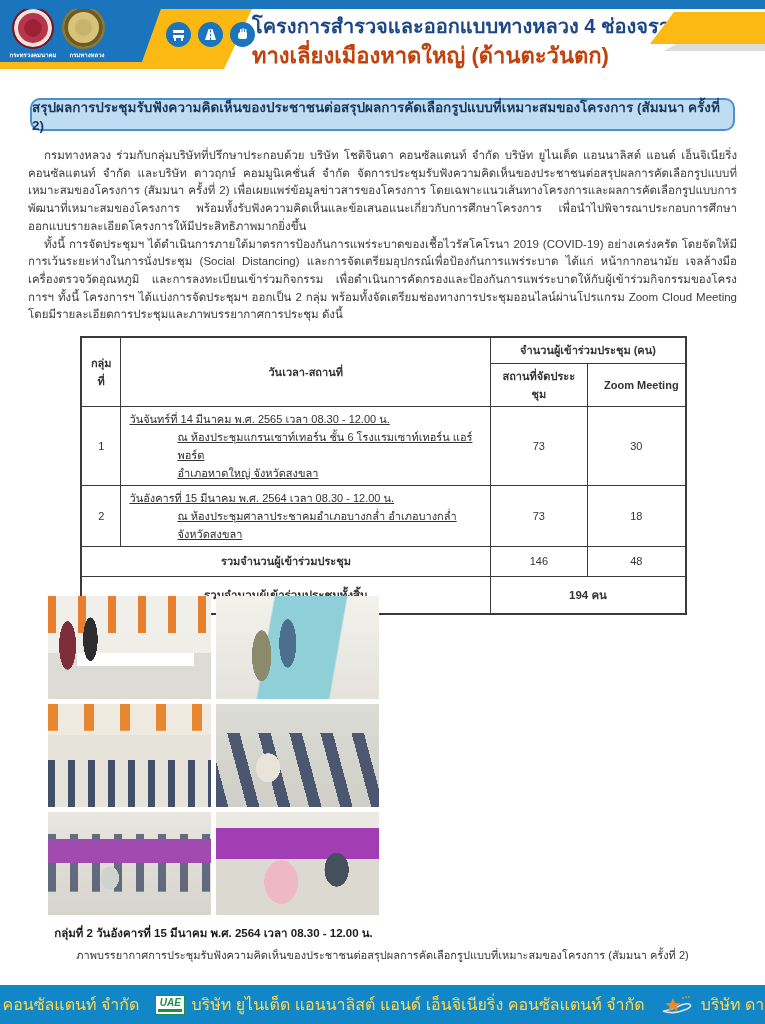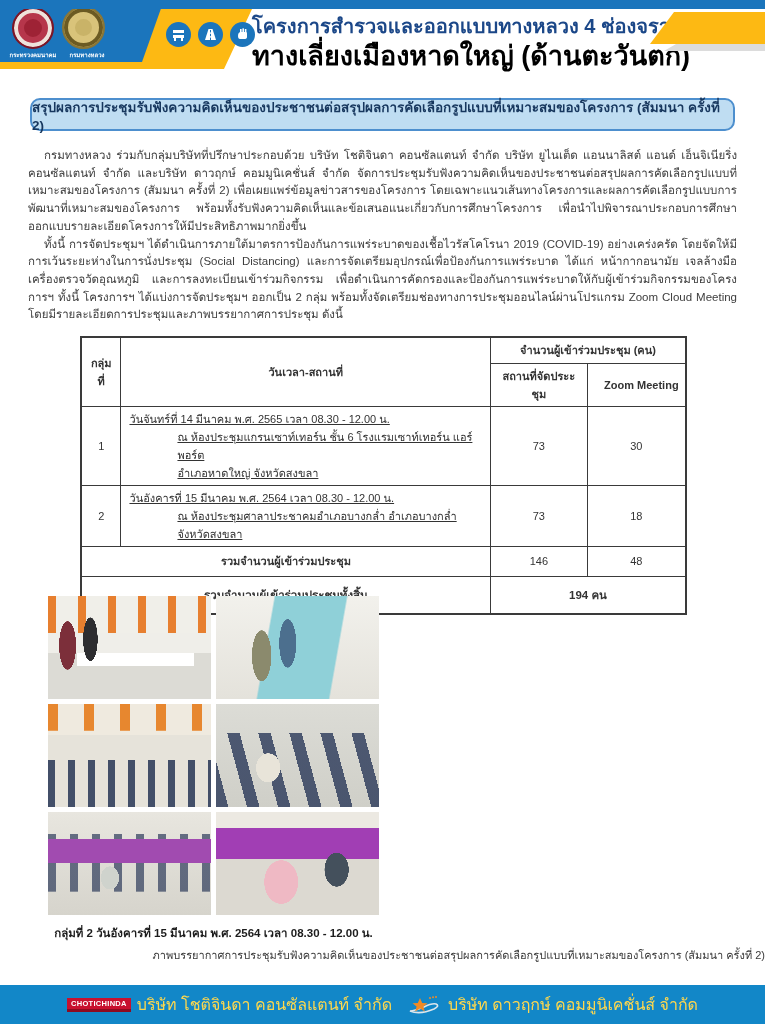--- a/index.html
+++ b/index.html
@@ -18,21 +18,21 @@
   .seal-red { top:7px; left:12px; width:42px; height:42px; background:#9E2235; border:2px solid #7C1626;
      box-shadow:inset 0 0 0 4px #EFE3DC, inset 0 0 0 10px #B6364B; }
   .seal-gold { top:6px; left:62px; width:43px; height:43px; background:#C9B368; border:2px solid #8A7636;
      box-shadow:inset 0 0 0 4px #6B5A23, inset 0 0 0 11px #D9C37A; }
   .seal-label { position:absolute; top:50px; color:#fff; font-size:6px; font-weight:bold; width:60px; text-align:center; }
   .seal-label.l1 { left:3px; } .seal-label.l2 { left:57px; }
   .hdr-icons { position:absolute; top:22px; left:166px; display:flex; gap:7px; }
   .hdr-icon { width:25px; height:25px; border-radius:50%; background:#1B75BC; display:flex; align-items:center; justify-content:center; }
   .hdr-titles { position:absolute; top:13px; left:252px; width:400px; }
   .hdr-title1 { font-size:20px; font-weight:bold; color:#1B4788; line-height:26px; white-space:nowrap; }
-  .hdr-title2 { font-size:27px; font-weight:bold; color:#000000; line-height:34px; white-space:nowrap; }
+  .hdr-title2 { font-size:22px; font-weight:bold; color:#c2410c; line-height:34px; white-space:nowrap; }
   .hdr-right-band { position:absolute; top:12px; left:650px; width:115px; height:32px; background:#FDB913;
      clip-path:polygon(24px 0,115px 0,115px 32px,0 32px); }
   .hdr-right-shadow { position:absolute; top:44px; left:664px; width:101px; height:7px; background:#DCDCDC;
      clip-path:polygon(12px 0,101px 0,101px 7px,0 7px); }
 
   
   .banner { position:absolute; top:98px; left:30px; width:705px; height:33px; background:#BFDDF2;
      border:2px solid #4D8FCE; border-radius:10px; display:flex; align-items:center; justify-content:center; }
   .banner-text { font-size:13.5px; font-weight:bold; color:#17375E; }
 
@@ -126,21 +126,21 @@
      repeating-linear-gradient(90deg, rgba(30,45,80,.65) 0 8px, transparent 8px 22px),
      linear-gradient(#E8E6DF,#D6D4CC);
      background-size:100% 100%, 100% 100%, 100% 56%, 100% 100%;
      background-position:0 0, 0 0, 0 48%, 0 0; }
   #g2p6 { background-image:
      radial-gradient(28px 36px at 40% 68%, #EFB9C4 0 60%, transparent 61%),
      radial-gradient(20px 28px at 74% 56%, #44505C 0 60%, transparent 61%),
      linear-gradient(180deg,#ECE9E2 0 16%,#A13EB4 16% 46%,#DCD9D1 46% 100%); }
 
   
-  .bottom-caption { position:absolute; top:946px; left:0; width:765px; text-align:right;
+  .bottom-caption { position:absolute; top:946px; left:0; width:765px; text-align:center;
      font-size:11px; color:#3A3A3A; }
 
   
   .footer { position:absolute; top:985px; left:0; width:765px; height:39px; background:#1287C8;
      display:flex; align-items:center; justify-content:center; gap:16px; }
   .f-item { display:flex; align-items:center; gap:6px; }
   .f-name { color:#FFD84D; font-size:16px; font-weight:normal; white-space:nowrap; }
   .logo-choti { background:#C8102E; color:#fff; font-size:7.5px; font-weight:bold; padding:2px 4px 1px;
      line-height:8px; text-align:center; border-bottom:3px solid #8E0B20; letter-spacing:.3px; }
   .logo-uae { background:#fff; width:30px; height:20px; border:1px solid #1E8E4E; display:flex;
@@ -267,20 +267,27 @@
   </div>
 
   <div class="bottom-caption">ภาพบรรยากาศการประชุมรับฟังความคิดเห็นของประชาชนต่อสรุปผลการคัดเลือกรูปแบบที่เหมาะสมของโครงการ (สัมมนา ครั้งที่ 2)</div>
 
   <div class="footer">
     <div class="f-item">
       <div class="logo-choti">CHOTICHINDA</div>
       <div class="f-name">บริษัท โชติจินดา คอนซัลแตนท์ จำกัด</div>
     </div>
     <div class="f-item">
+      <div class="logo-uae">
+        <div class="uae-t">UAE</div>
+        <div class="uae-b"></div>
+      </div>
+      <div class="f-name">บริษัท ยูไนเต็ด แอนนาลิสต์ แอนด์ เอ็นจิเนียริ่ง คอนซัลแตนท์ จำกัด</div>
+    </div>
+    <div class="f-item">
       <svg width="34" height="20" viewBox="0 0 34 20">
         <path d="M2 16 Q12 20 26 14 Q32 11 28 9 Q24 8 16 12 Q6 16 2 16 Z" fill="none" stroke="#DDE6EC" stroke-width="1.6"></path>
         <polygon points="12,3 14.2,8 19.5,8.3 15.4,11.4 16.8,16.5 12,13.5 7.2,16.5 8.6,11.4 4.5,8.3 9.8,8" fill="#F08A24"></polygon>
         <circle cx="22" cy="3" r="1" fill="#F08A24"></circle>
           <circle cx="25" cy="2.2" r="1" fill="#F08A24"></circle>
           <circle cx="28" cy="2" r="1" fill="#F08A24"></circle>
       </svg>
       <div class="f-name">บริษัท ดาวฤกษ์ คอมมูนิเคชั่นส์ จำกัด</div>
     </div>
   </div>

